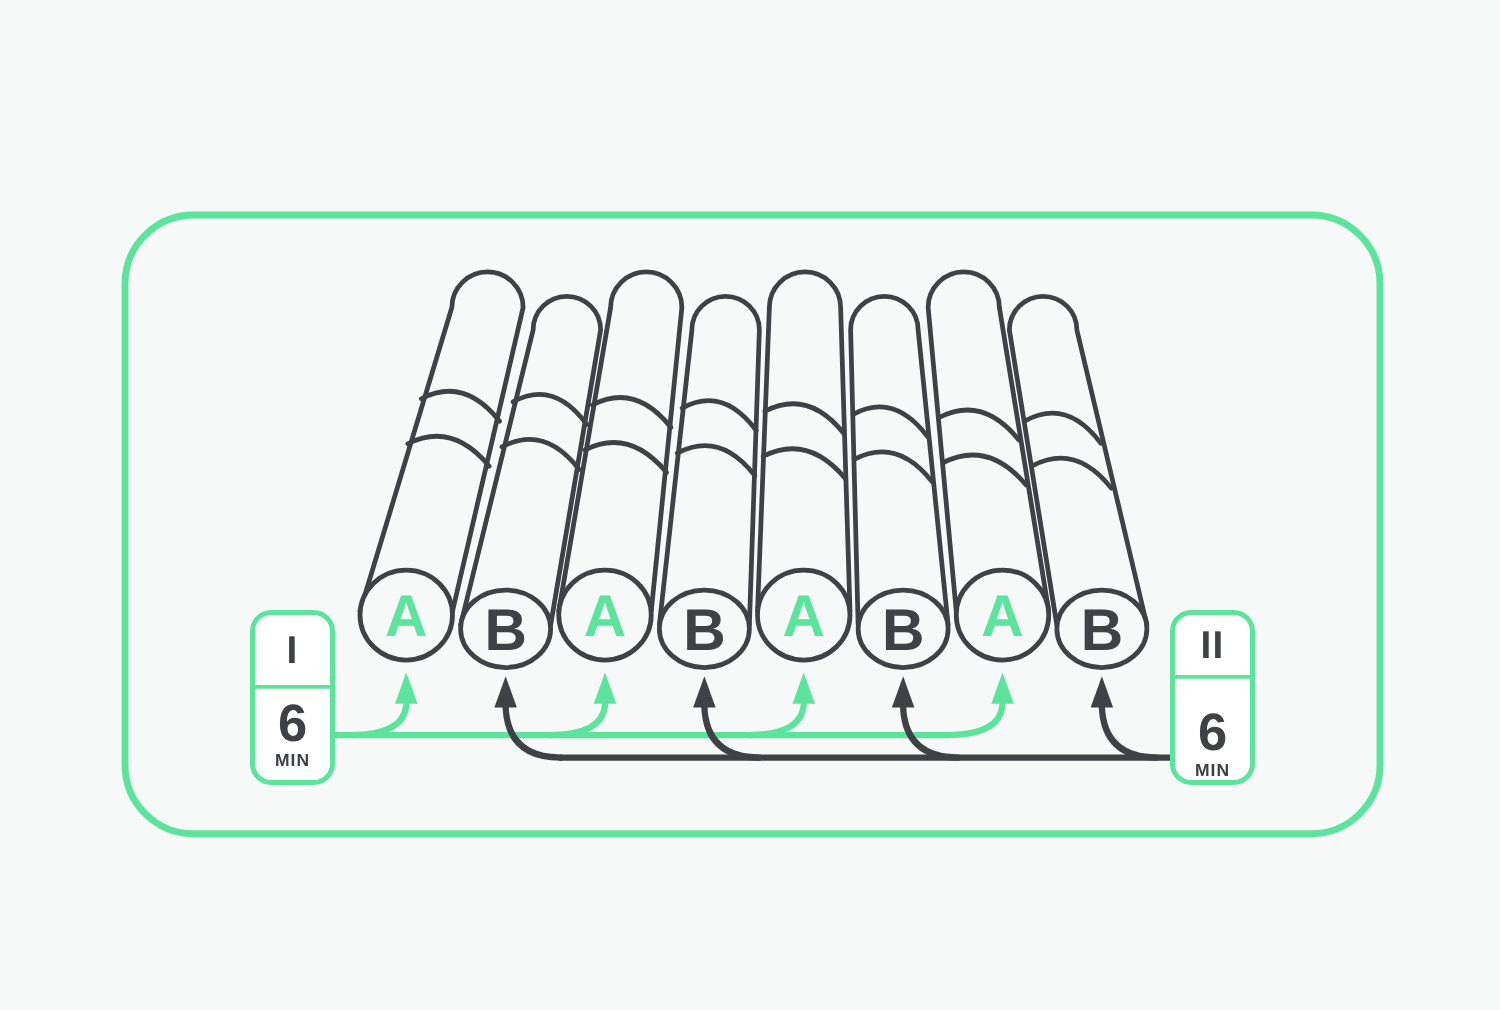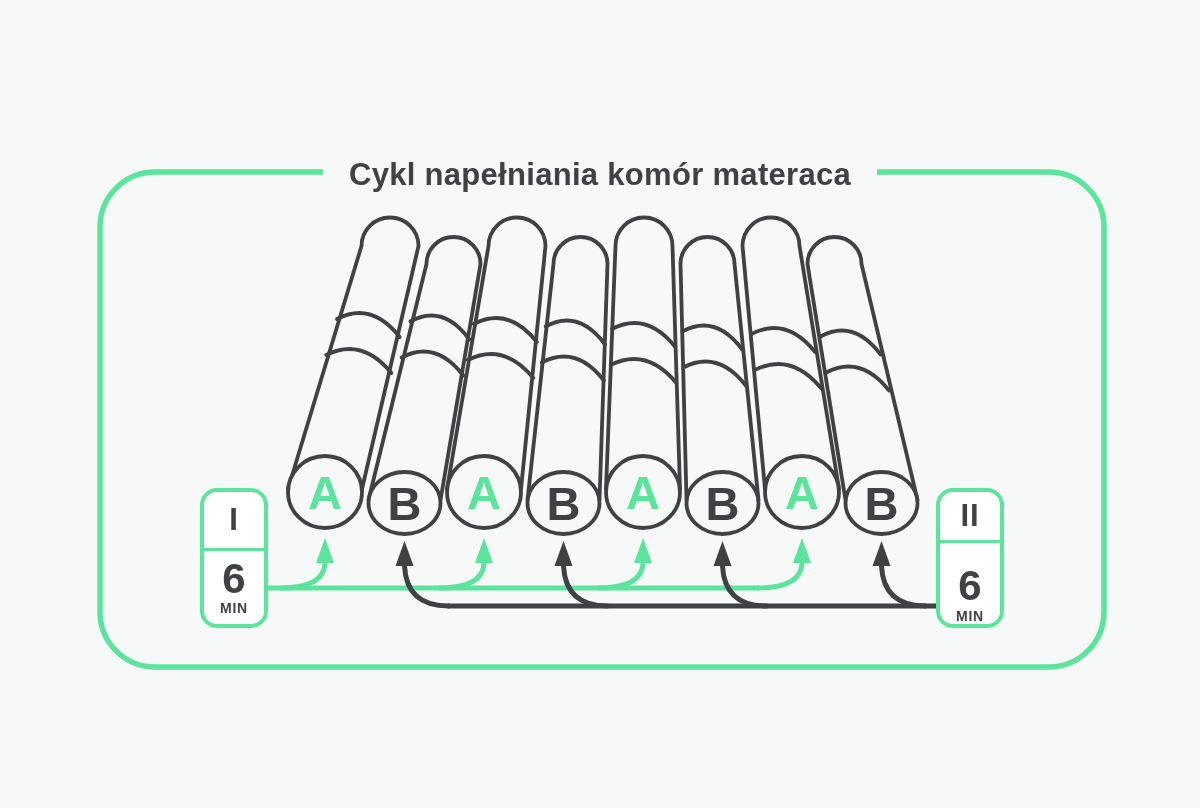--- a/index.html
+++ b/index.html
@@ -123,21 +123,20 @@
       <text class="lbl lbl-b" x="404.5" y="520">B</text>
       <text class="lbl lbl-a" x="484" y="509">A</text>
       <text class="lbl lbl-b" x="563.5" y="520">B</text>
       <text class="lbl lbl-a" x="643" y="509">A</text>
       <text class="lbl lbl-b" x="722.5" y="520">B</text>
       <text class="lbl lbl-a" x="802" y="509">A</text>
       <text class="lbl lbl-b" x="881.5" y="520">B</text>
     </g>
   </svg>
 
-  <div class="title">Cykl napełniania komór materaca</div>
 
   <div class="badge badge-1">
     <div class="badge-num">I</div>
     <div class="badge-bottom">
       <div class="badge-dur">6</div>
       <div class="badge-unit">MIN</div>
     </div>
   </div>
 
   <div class="badge badge-2">

